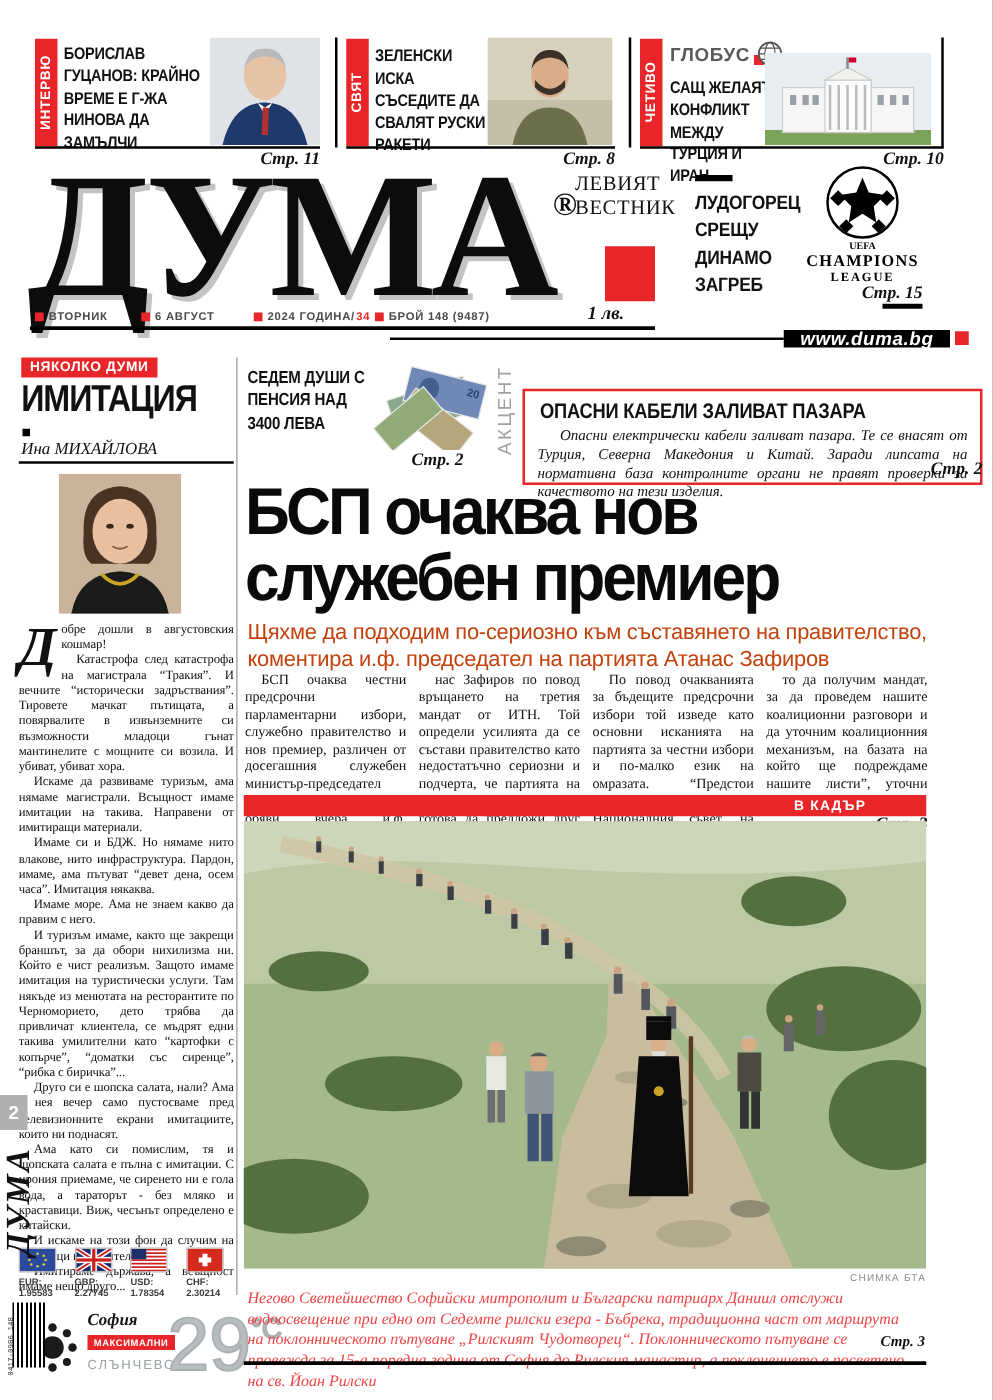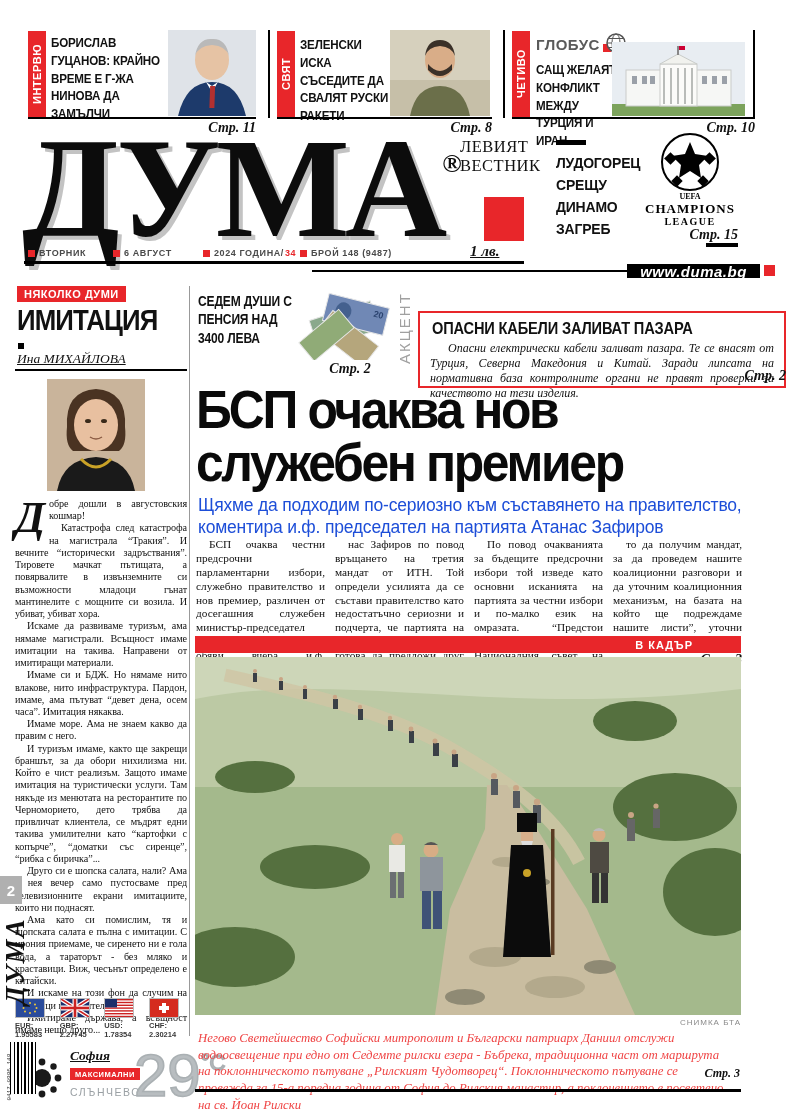--- a/index.html
+++ b/index.html
@@ -10,21 +10,21 @@
   .vsep{background:#000;width:2px;}
   .tag{background:#e8262a;color:#fff;font-weight:bold;font-size:11px;letter-spacing:.5px;
        writing-mode:vertical-rl;transform:rotate(180deg);display:flex;align-items:center;
        justify-content:center;text-align:center;}
   .promo-title{font-weight:700;text-transform:uppercase;font-size:13.5px;line-height:1.32;
        letter-spacing:-.2px;}
   .cond{display:inline-block;transform:scaleX(.86);transform-origin:0 0;}
   .cond94{display:inline-block;transform:scaleX(.94);transform-origin:0 0;}
   .pageref{font-family:"Liberation Serif",serif;font-style:italic;font-weight:bold;
        font-size:14px;text-align:right;}
-  .serifit{font-family:"Liberation Serif",serif;font-style:italic;text-decoration:underline;}
+  .serifit{font-family:"Liberation Serif",serif;font-style:italic;}
   .logo{font-family:"Liberation Serif",serif;font-weight:bold;font-size:142px;line-height:.85;
        letter-spacing:-5px;color:#0c0c0c;text-shadow:4px 4px 0 #c3c3c3;}
   .reg{font-size:26px;letter-spacing:0;vertical-align:64px;text-shadow:none;font-weight:bold;}
   .tagline{font-family:"Liberation Serif",serif;font-size:16.5px;line-height:1.15;letter-spacing:.5px;}
   .dateitem{font-size:9px;font-weight:bold;letter-spacing:.6px;color:#4a4a4a;display:flex;
        align-items:center;gap:4px;}
   .redsq{width:7px;height:7px;background:#e8262a;display:inline-block;}
   .sports-title{font-weight:800;text-transform:uppercase;font-size:15.5px;line-height:1.42;letter-spacing:-.2px;}
   .site{background:#000;color:#fff;font-size:15px;font-weight:bold;letter-spacing:.5px;
        display:flex;align-items:center;justify-content:center;font-style:italic;}
@@ -33,21 +33,21 @@
   .bodytext{font-family:"Liberation Serif",serif;font-size:10.2px;line-height:1.2;
        text-align:justify;letter-spacing:-.1px;}
   .bodytext p{margin:0;text-indent:12px;}
   .bodytext p.first{text-indent:0;}
   .dropcap{float:left;font-family:"Liberation Serif",serif;font-style:italic;font-size:44px;
        line-height:.8;padding:2px 4px 0 0;font-weight:bold;}
   .leadcol{font-family:"Liberation Serif",serif;font-size:11.3px;line-height:1.23;
        text-align:justify;}
   .leadcol p{margin:0;text-indent:13px;}
   .h1line{font-weight:800;font-size:53px;line-height:1.0;letter-spacing:-2.5px;color:#0a0a0a;white-space:nowrap;}
-  .subhead{font-size:17.5px;line-height:1.28;color:#1d4ed8;letter-spacing:-.2px;}
+  .subhead{font-size:17.5px;line-height:1.28;color:#c2410c;letter-spacing:-.2px;}
   .kicker{background:#e8262a;color:#fff;font-size:11px;font-weight:bold;letter-spacing:1px;
        display:flex;align-items:center;justify-content:flex-end;padding-right:48px;box-sizing:border-box;}
   .caption{font-family:"Liberation Serif",serif;font-style:italic;font-size:12.8px;line-height:1.3;color:#ef4444;}
   .credit{font-size:8px;color:#8a8a8a;letter-spacing:1px;text-align:right;}
   .curitem{width:40px;font-size:7.5px;font-weight:bold;color:#3a3a3a;line-height:1.25;}
   .curitem svg{border:1px solid #bbb;display:block;margin-bottom:3px;}
   .akcent-label{writing-mode:vertical-rl;transform:rotate(180deg);color:#a0a0a0;font-size:15px;
        letter-spacing:2px;display:flex;align-items:center;}
   .akcent-box{border:2.5px solid #e8262a;box-sizing:border-box;margin-top:24px;}
   .akcent-title{font-weight:800;font-size:17px;letter-spacing:-.2px;margin:6px 12px 2px;}

